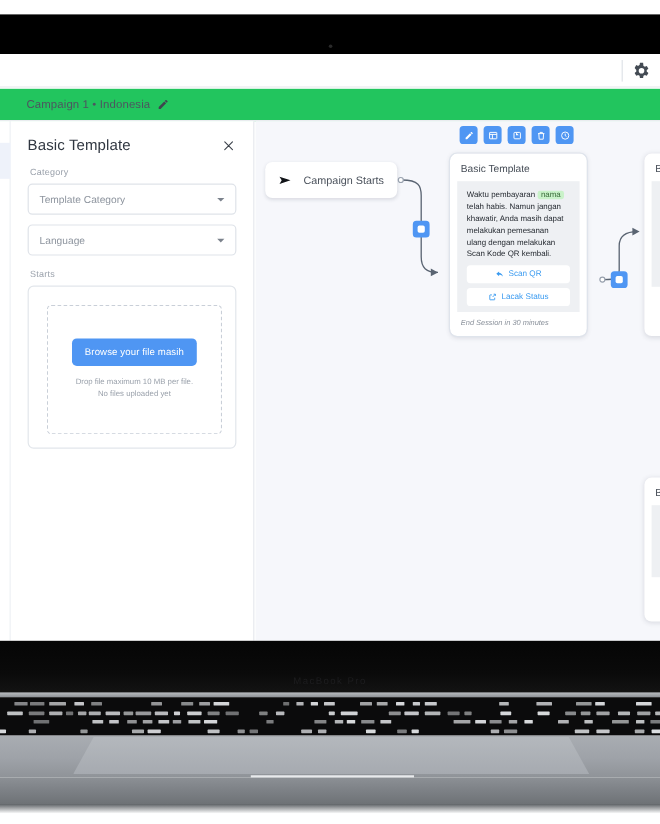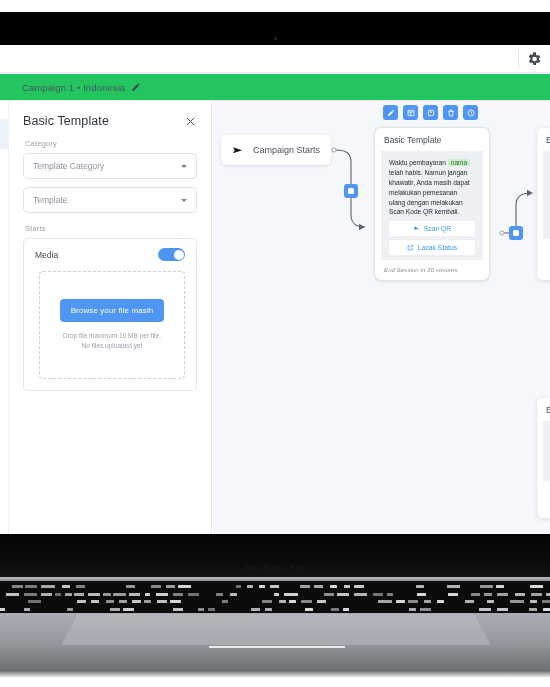--- a/index.html
+++ b/index.html
@@ -385,33 +385,27 @@
 
         <div class="field-label">Category</div>
 
 
         <div class="select-box">
           <span class="sel-val">Template Category</span>
           <span class="caret"></span>
         </div>
 
         <div class="select-box">
-          <span class="sel-val">Template</span>
+          <span class="sel-val">Language</span>
           <span class="caret"></span>
         </div>
 
         <div class="field-label">Starts</div>
 
         <div class="message-card">
-          <div class="media-row">
-            <span class="media-label">Media</span>
-            <span class="toggle">
-                <span class="knob"></span>
-              </span>
-          </div>
 
 
           <div class="dropzone">
             <button class="browse-btn">Browse your file masih</button>
             <div class="dz-hint">
               <div>Drop file maximum 10 MB per file.</div>
               <div>No files uploaded yet</div>
             </div>
           </div>
         </div>

